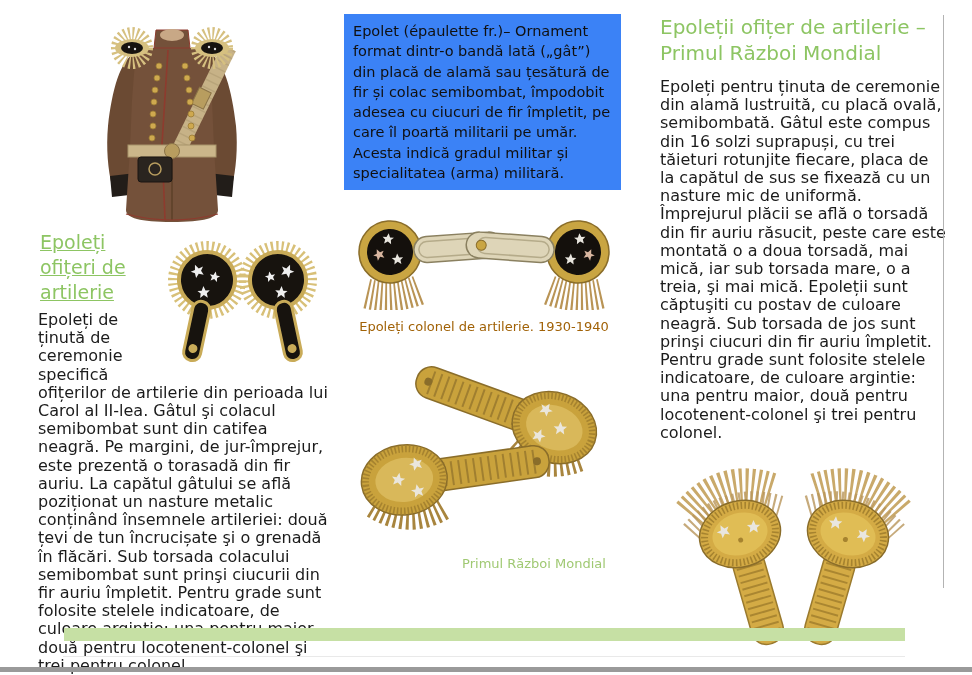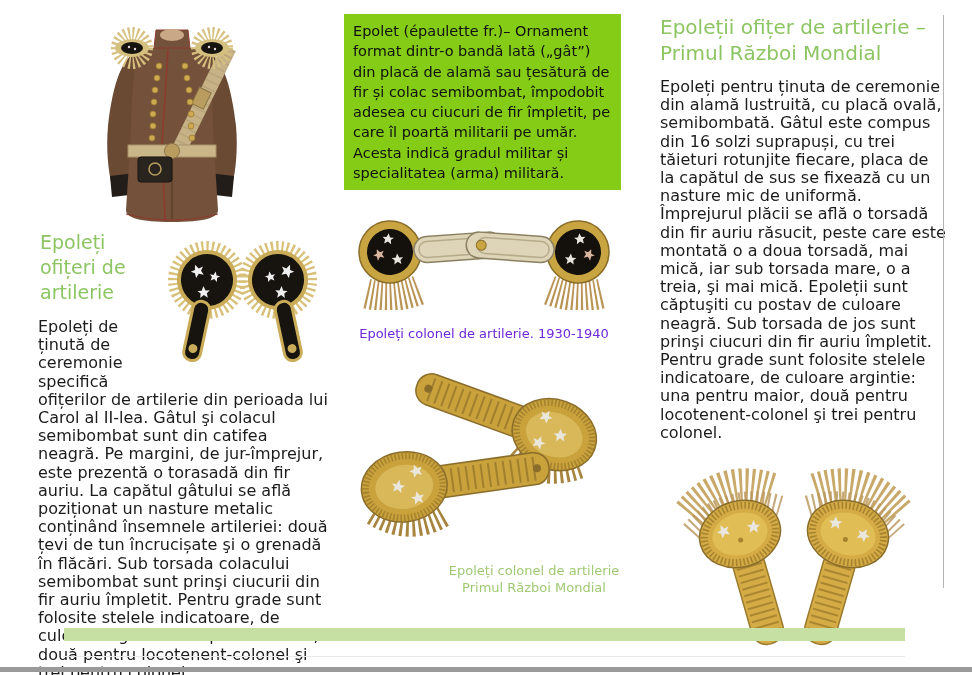--- a/index.html
+++ b/index.html
@@ -6,32 +6,32 @@
   .page {
     position:relative; width:972px; height:675px; background:#ffffff;
     overflow:hidden; font-family:"DejaVu Sans","Liberation Sans",sans-serif;
   }
   .col { position:absolute; }
   .col-left  { left:38px;  top:8px;  width:290px; }
   .col-mid   { left:344px; top:14px; width:280px; }
   .col-right { left:660px; top:14px; width:286px; }
 
   .green-heading { color:#8dc563; font-weight:400; margin:0; }
-  .left-h  { font-size:19px; line-height:25px; width:120px; margin:0 0 13px 2px; }
+  .left-h  { font-size:19px; line-height:25px; width:120px; margin:0 0 6px 2px;text-decoration:underline; }
   .right-h { font-size:20px; line-height:26px; margin:0 0 12px 0; }
 
   .body-text { font-size:16px; line-height:18.2px; color:#1b1b1b; margin:0; text-align:left; }
 
   .def-box {
-    background:#84cc16; color:#101010; font-size:14.5px; line-height:20.3px;
+    background:#3b82f6; color:#101010; font-size:14.5px; line-height:20.3px;
     padding:7px 9px; width:259px;
   }
 
   .caption { font-size:13px; text-align:center; }
-  .teal  { color:#6d28d9; margin-top:12px; }
+  .teal  { color:#a16207; margin-top:5px; }
   .light { color:#a0c973; line-height:17px; }
   .mid-cap2 { margin:3px 0 0 70px; width:240px; }
   .right-cap { margin:4px 0 0 -14px; width:286px;text-decoration:underline; }
 
   .img-wrap { display:block; }
   .jacket { margin-left:34px; width:200px; height:222px; }
   .img-float { float:right; width:175px; height:152px; margin:-4px -2px 2px 4px; }
   .mid-img1 { margin-top:12px; }
   .mid-img2 { margin:14px 0 0 -12px; }
   .right-img { margin:16px 0 0 8px; }
@@ -175,21 +175,20 @@
             <use href="#star" fill="#eae6dc" transform="translate(14,-14) scale(7) rotate(12)"></use>
             <use href="#star" fill="#eae6dc" transform="translate(34,-1) scale(7) rotate(-18)"></use>
             <use href="#star" fill="#eae6dc" transform="translate(16,13) scale(7) rotate(4)"></use>
           </g>
         </defs>
         <use href="#gep" transform="translate(196,70) rotate(20)"></use>
         <use href="#gep" transform="translate(100,128) rotate(-8) scale(-1,1)"></use>
       </svg>
     </div>
     <div class="caption light mid-cap2">
-      <div>Epoleți colonel de artilerie</div>
       <div>Primul Război Mondial</div>
     </div>
   </div>
 
   <div class="col col-right">
     <h1 class="green-heading right-h">
       <div>Epoleții ofițer de artilerie –</div>
       <div>Primul Război Mondial</div>
     </h1>
     <p class="body-text">Epoleți pentru ținuta de ceremonie din alamă lustruită, cu placă ovală, semibombată. Gâtul este compus din 16 solzi suprapuși, cu trei tăieturi rotunjite fiecare, placa de la capătul de sus se fixează cu un nasture mic de uniformă. Împrejurul plăcii se află o torsadă din fir auriu răsucit, peste care este montată o a doua torsadă, mai mică, iar sub torsada mare, o a treia, şi mai mică. Epoleții sunt căptuşiti cu postav de culoare neagră. Sub torsada de jos sunt prinşi ciucuri din fir auriu împletit. Pentru grade sunt folosite stelele indicatoare, de culoare argintie: una pentru maior, două pentru locotenent-colonel şi trei pentru colonel.</p>

